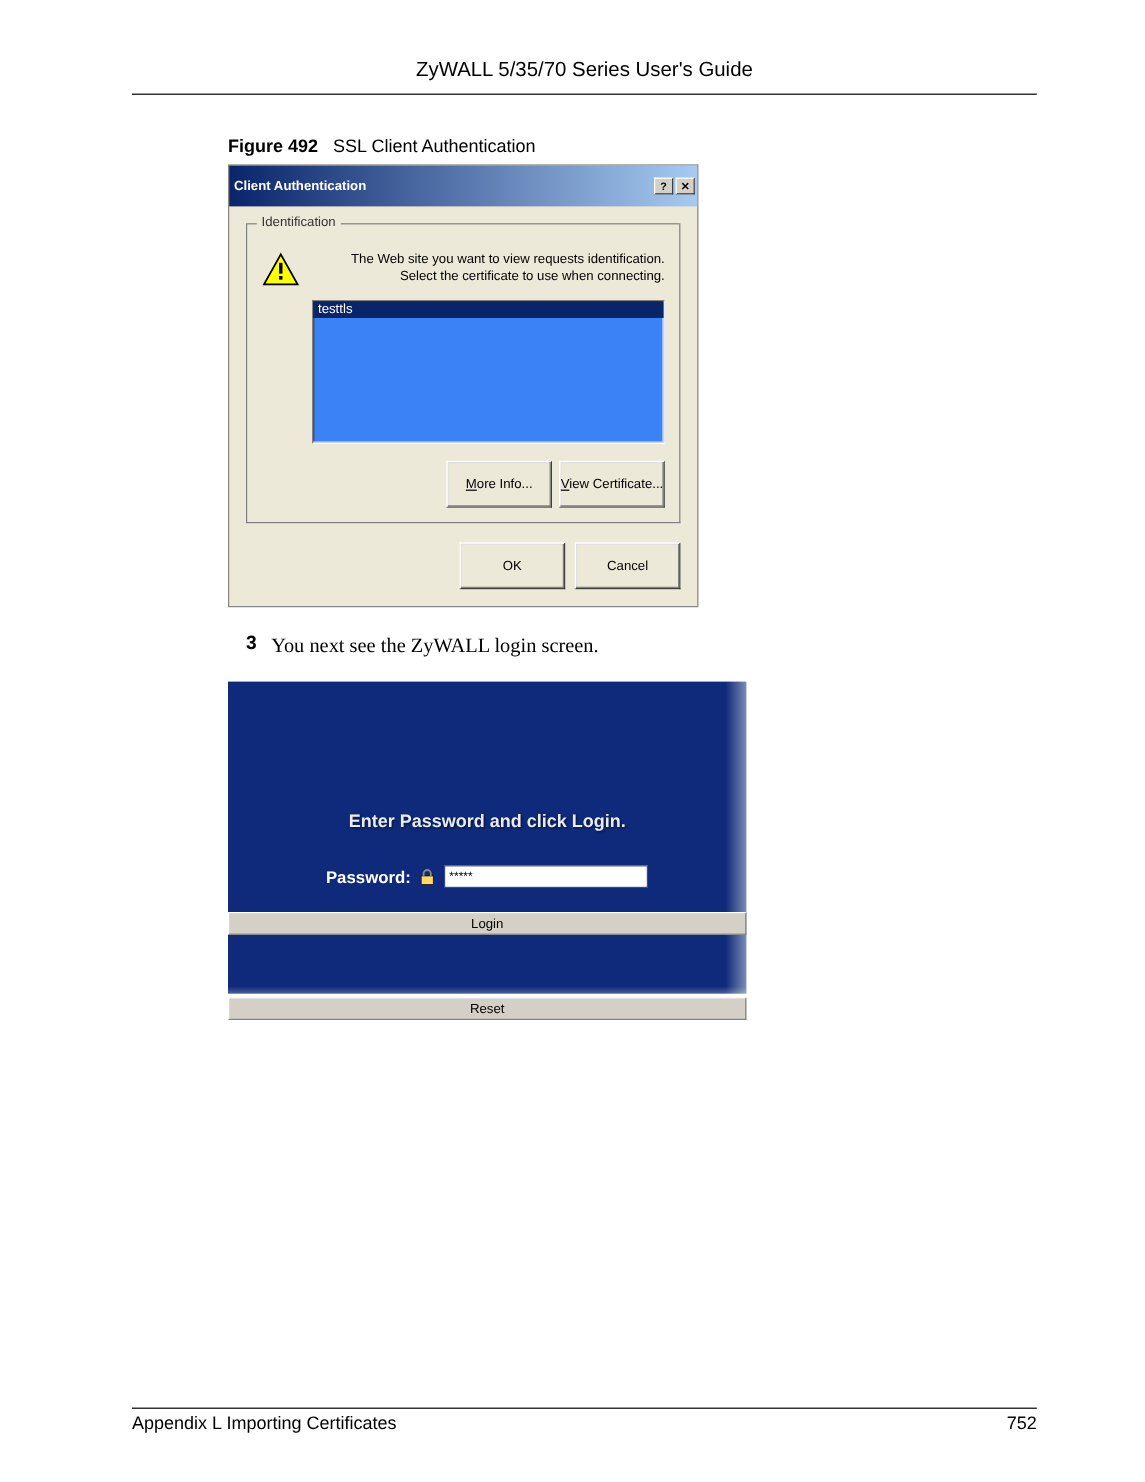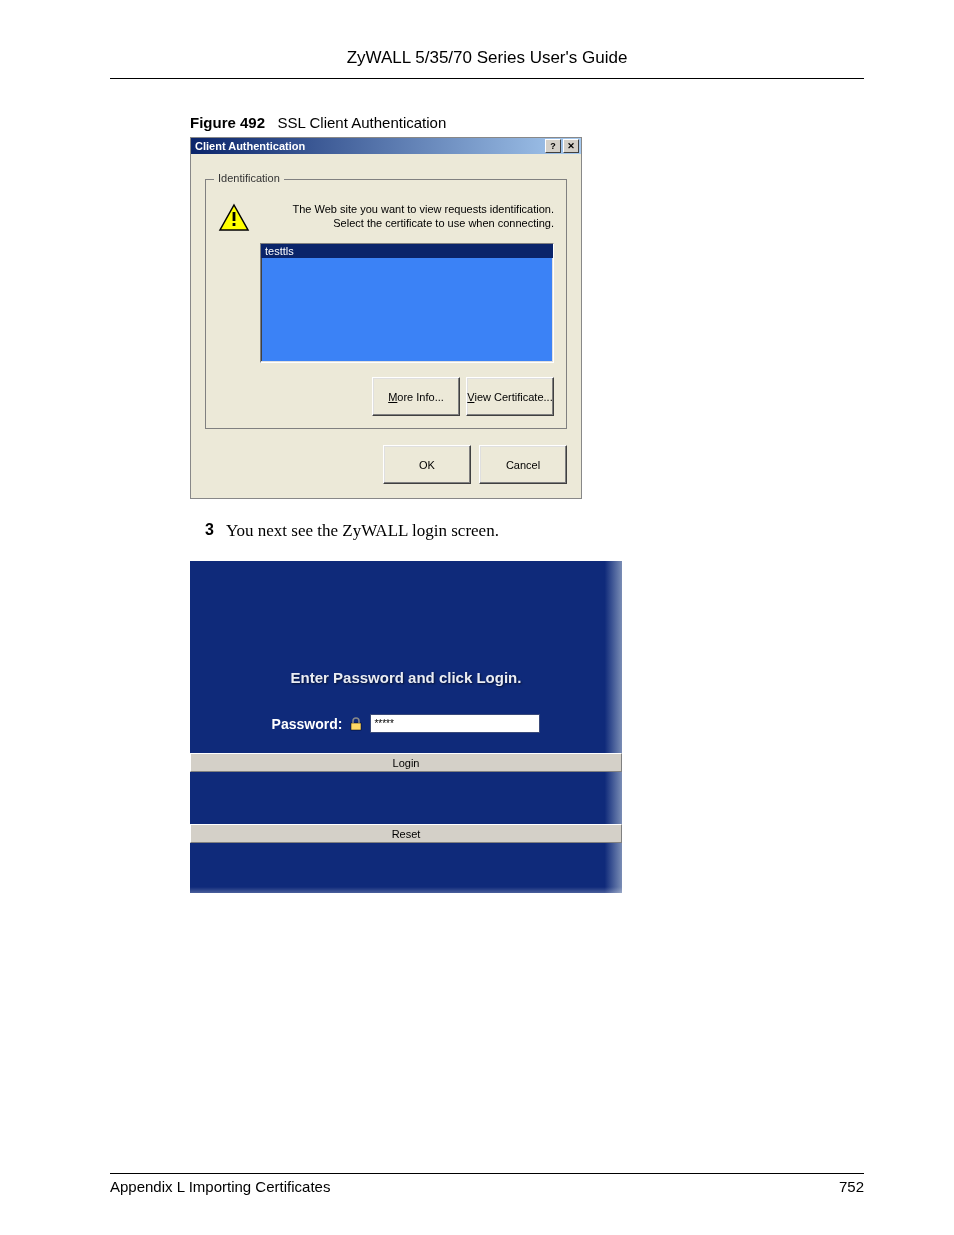--- a/index.html
+++ b/index.html
@@ -3,42 +3,42 @@
   <meta charset="utf-8">
   <style>
     * { margin: 0; padding: 0; box-sizing: border-box; }
     body { font-family: "Times New Roman", serif; font-size: 16px; color: #000; background: #fff; width: 954px; margin: 0 auto; padding: 48px 90px 40px 110px; position: relative; min-height: 1235px; }
     .header { text-align: center; font-family: Arial, sans-serif; font-size: 17px; padding-bottom: 10px; }
     .hr-top { border: none; border-top: 1.5px solid #000; margin-bottom: 35px; }
     .content-block { margin-left: 80px; }
     .fig-caption { font-family: Arial, sans-serif; font-size: 15px; margin: 0 0 6px 0; }
     .fig-caption strong { font-weight: bold; }
     .dialog { border: 1px solid #888; width: 392px; background: #ece9d8; font-family: Tahoma, sans-serif; font-size: 11px; }
-    .titlebar { background: linear-gradient(to right, #0a246a, #a6caf0); height: 16px; display: flex; align-items: center; padding: 0 2px 0 4px; color: #fff; font-weight: bold; font-size: 11px; }
+    .titlebar { background: linear-gradient(to right, #0a246a, #a6caf0); height: 34px; display: flex; align-items: center; padding: 0 2px 0 4px; color: #fff; font-weight: bold; font-size: 11px; }
     .titlebar .title { flex: 1; }
     .titlebtn { width: 16px; height: 14px; background: #d4d0c8; border: 1px solid #fff; border-right-color: #404040; border-bottom-color: #404040; margin-left: 2px; display: inline-flex; align-items: center; justify-content: center; font-family: Arial; font-size: 9px; font-weight: bold; color: #000; }
     .dlg-body { padding: 10px 14px 14px; }
-    .groupbox { border: 1px solid #808080; border-top: none; position: relative; padding: 24px 12px 12px 12px; margin-top: 15px; }
+    .groupbox { border: 1px solid #808080; border-top: none; position: relative; padding: 24px 12px 12px 12px; margin-top: 4px; }
     .groupbox::before { content: ''; position: absolute; top: 0; left: 0; right: 0; height: 0; border-top: 1px solid #808080; }
     .groupbox-legend { position: absolute; top: -7px; left: 8px; background: #ece9d8; padding: 0 4px; font-size: 11px; color: #333; }
     .grp-row { display: flex; align-items: flex-start; gap: 10px; }
     .warn-icon { width: 32px; height: 30px; flex-shrink: 0; position: relative; }
     .warn-icon svg { display: block; }
     .msg-text { font-size: 11px; line-height: 1.25; color: #000; text-align: right; }
     .cert-list { margin: 10px 0 0 42px; width: calc(100% - 42px); height: 120px; background: #3b82f6; border: 1px solid #808080; border-right-color: #fff; border-bottom-color: #fff; box-shadow: inset -1px -1px 0 #dfdfdf, inset 1px 1px 0 #404040; }
     .cert-list-item { background: #0a246a; color: #fff; padding: 1px 4px; font-size: 11px; }
     .btn-row { display: flex; justify-content: flex-end; gap: 6px; margin-top: 14px; margin-right: 0; }
     .btn-row.indented { margin-left: 42px; }
     .btn { min-width: 88px; height: 39px; background: #ece9d8; border: 1px solid #fff; border-right-color: #404040; border-bottom-color: #404040; box-shadow: inset -1px -1px 0 #808080, inset 1px 1px 0 #dfdfdf; font-family: Tahoma, sans-serif; font-size: 11px; text-align: center; }
     .btn .ul { text-decoration: underline; }
     .bottom-btns { display: flex; justify-content: flex-end; gap: 8px; margin-top: 16px; }
     .step-line { margin: 22px 0 20px 0; display: flex; }
     .step-num { font-family: Arial, sans-serif; font-weight: bold; font-size: 16px; width: 24px; text-align: right; margin-right: 12px; flex-shrink: 0; }
     .step-text { font-size: 17px; }
-    .login-panel { width: 432px; height: 332px; background: linear-gradient(to right, #0f2a7a 0%, #0f2a7a 96%, #7a8db5 100%); position: relative; color: #fff; font-family: Arial, sans-serif; }
+    .login-panel { width: 432px; height: 260px; background: linear-gradient(to right, #0f2a7a 0%, #0f2a7a 96%, #7a8db5 100%); position: relative; color: #fff; font-family: Arial, sans-serif; }
     .login-panel-bottom-shade { position: absolute; left: 0; right: 0; bottom: 0; height: 6px; background: linear-gradient(to bottom, rgba(0,0,0,0) 0%, rgba(255,255,255,0.25) 100%); }
     .login-inner { position: absolute; top: 108px; left: 0; right: 0; text-align: center; }
     .login-title { font-weight: bold; font-size: 15px; color: #e9ecf4; text-shadow: 1px 1px 2px rgba(0,0,0,0.6); }
     .login-form-row { margin-top: 28px; display: flex; align-items: center; justify-content: center; gap: 6px; }
     .pwd-label { font-weight: bold; font-size: 14px; color: #fff; }
     .pwd-input { width: 170px; height: 19px; background: #fff; border: 1px solid #3a4a7a; font-size: 10px; padding: 0 3px; display: inline-flex; align-items: center; color: #000; }
     .login-btn-row { margin-top: 20px; display: flex; justify-content: center; gap: 52px; flex-direction: column; }
     .login-btn { min-width: 48px; height: 19px; background: #d4d0c8; border: 1px solid #808080; border-top-color: #fff; border-left-color: #fff; font-size: 11px; color: #000; font-family: Tahoma, Arial, sans-serif; }
     .footer { position: absolute; left: 110px; right: 90px; bottom: 40px; }
     .hr-bottom { border: none; border-top: 1.5px solid #000; margin-bottom: 4px; }

